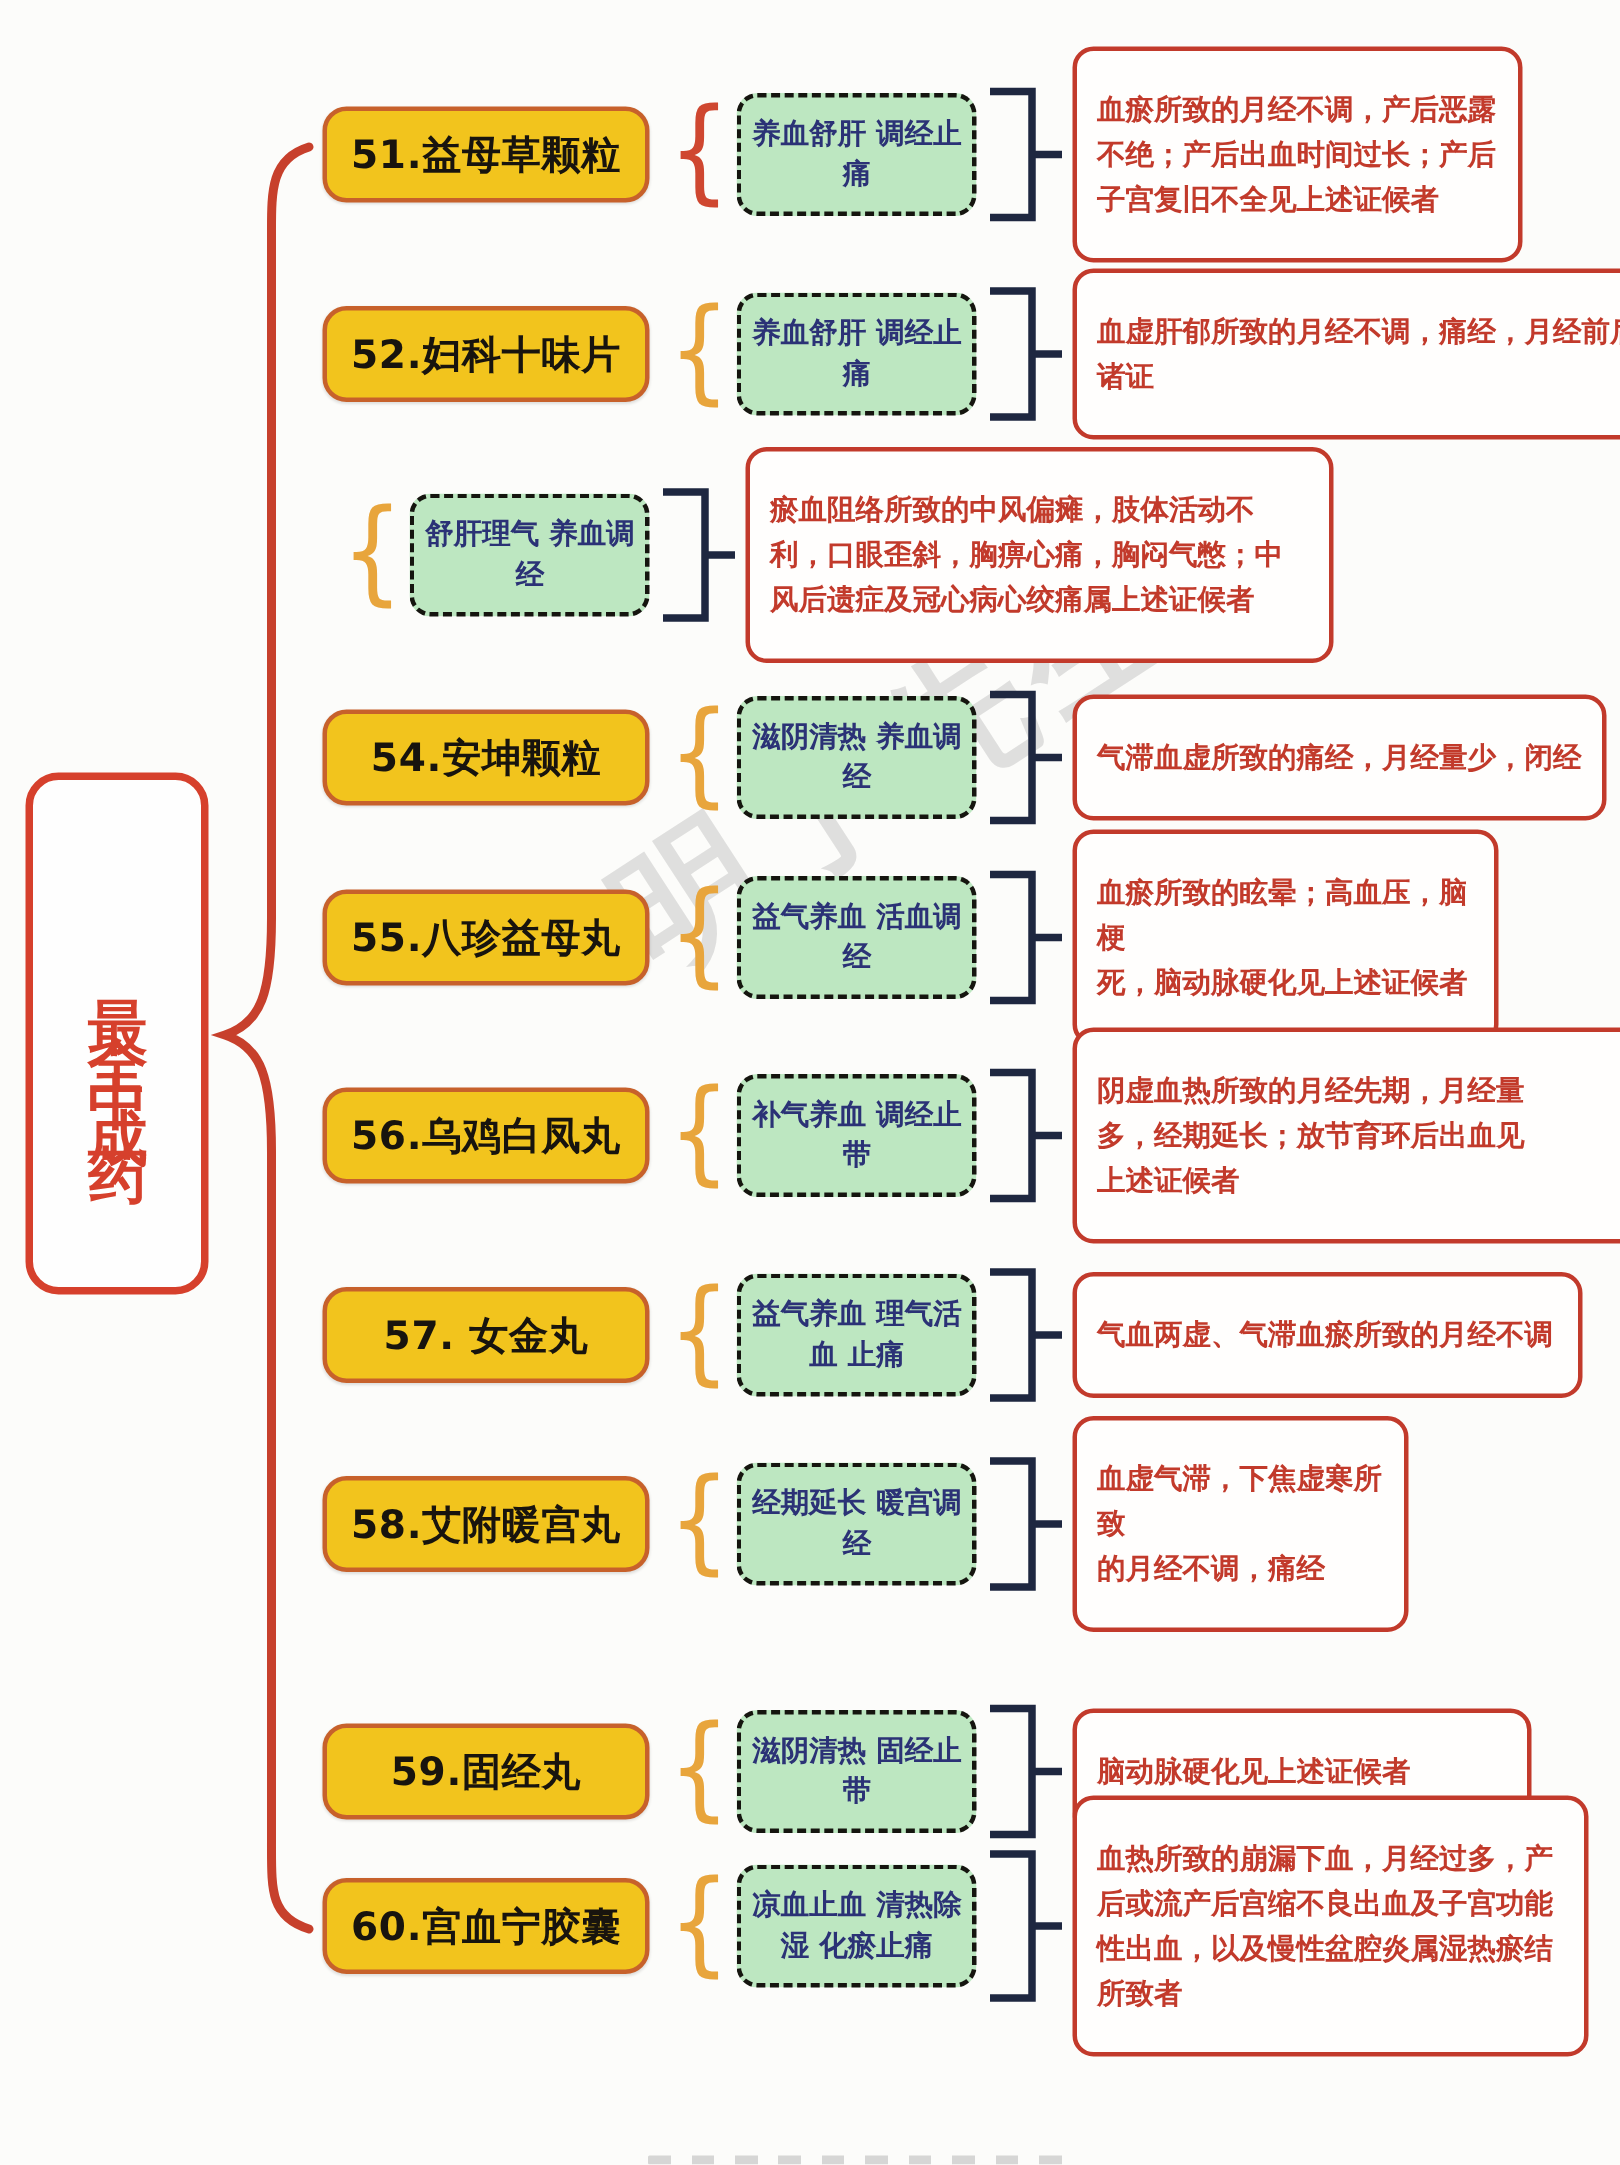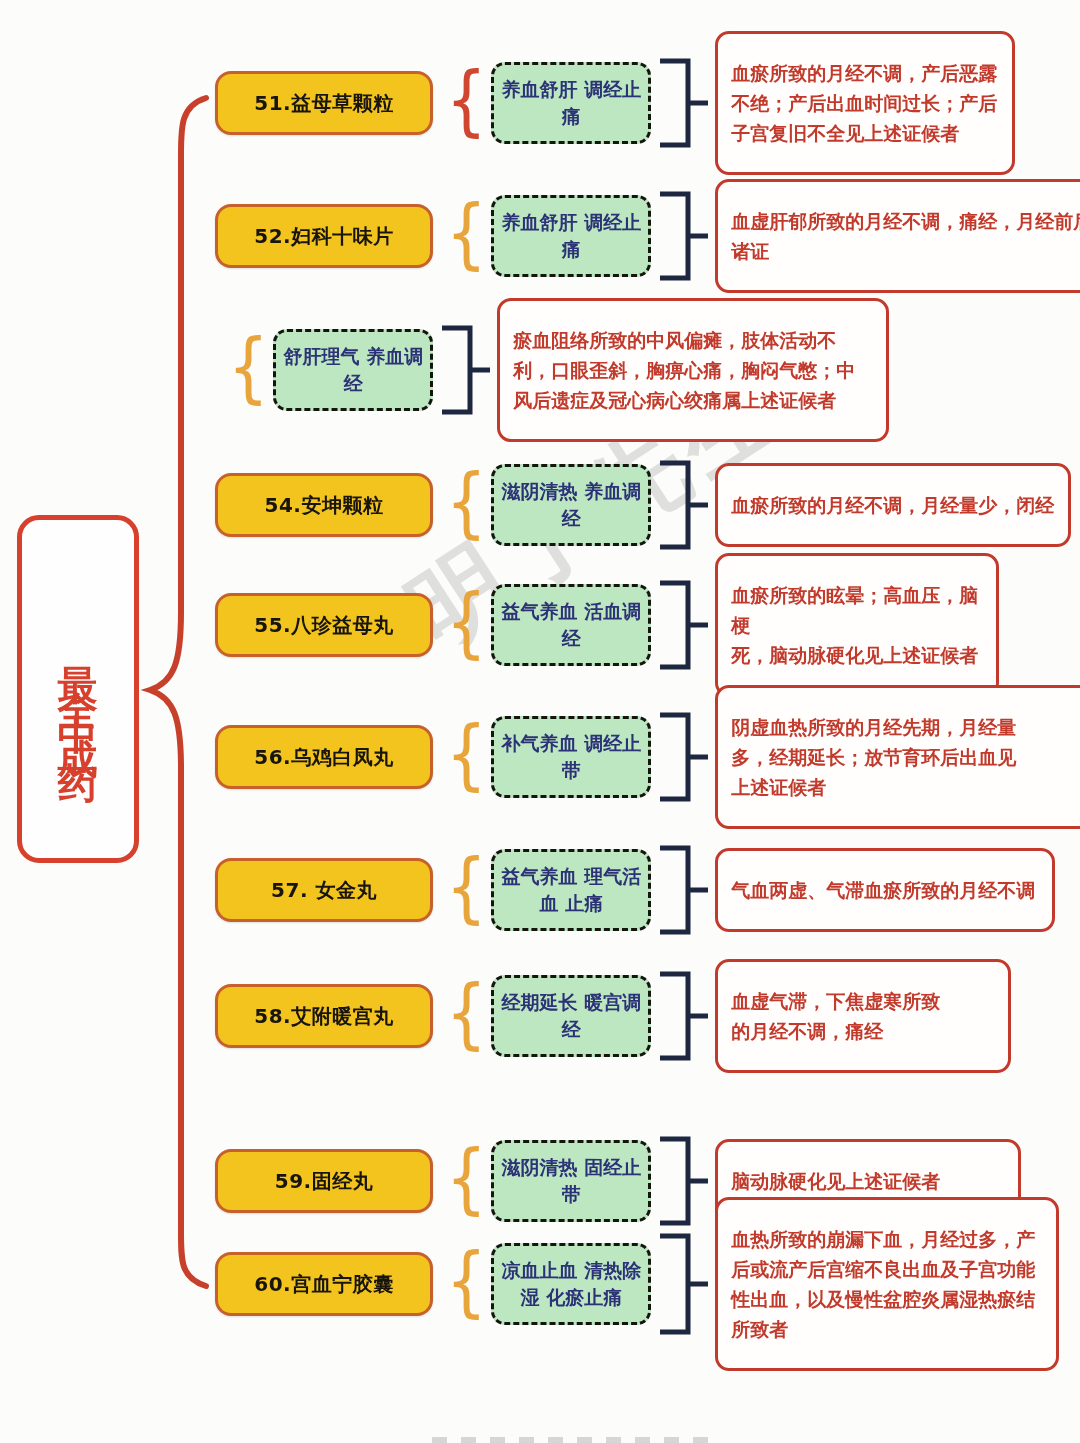--- a/index.html
+++ b/index.html
@@ -34,21 +34,21 @@
   .row{
     position:absolute;left:215px;transform:translateY(-50%);
     display:flex;align-items:center;z-index:2;
   }
   .ybox{
     width:218px;min-height:64px;box-sizing:border-box;flex:none;
     background:#f2c41d;border:3px solid #c7612b;border-radius:16px;
     display:flex;align-items:center;justify-content:center;
     box-shadow:0 1px 2px rgba(0,0,0,.12);
   }
-  .ytext{font-size:20px;font-weight:800;color:#18140e;letter-spacing:.5px;}
+  .ytext{font-size:26px;font-weight:800;color:#18140e;letter-spacing:.5px;}
   .brace{
     font-size:76px;line-height:1;color:#e8a53c;flex:none;
     margin:0 1px 6px 9px;font-weight:400;transform:scaleX(.85);
   }
   .brace.red{color:#cf4730;}
   .gbox{
     width:160px;min-height:82px;box-sizing:border-box;flex:none;
     background:#bde7c1;border:3.5px dashed #15150f;border-radius:14px;
     display:flex;align-items:center;justify-content:center;padding:5px 6px;
   }
@@ -133,21 +133,21 @@
       <span class="ytext">54.安坤颗粒</span>
     </div>
   <span class="brace">{</span>
   <div class="gbox">
       <span class="gtext ml">滋阴清热 养血调
 经</span>
     </div>
   <svg class="bracket" width="52" height="92" viewBox="0 0 52 92">
       <path d="M2 4 H30 V88 H2 M30 46 H50"></path>
     </svg>
-  <div class="rbox" style="width:356px"><span class="rtext ml">血瘀所致的月经不调，月经量少，闭经</span></div>
+  <div class="rbox" style="width:356px"><span class="rtext ml">气滞血虚所致的痛经，月经量少，闭经</span></div>
 </div>
 
 <div class="row" style="top:625px">
   <div class="ybox">
       <span class="ytext">55.八珍益母丸</span>
     </div>
   <span class="brace">{</span>
   <div class="gbox">
       <span class="gtext ml">益气养血 活血调
 经</span>
@@ -196,21 +196,21 @@
       <span class="ytext">58.艾附暖宫丸</span>
     </div>
   <span class="brace">{</span>
   <div class="gbox">
       <span class="gtext ml">经期延长 暖宫调
 经</span>
     </div>
   <svg class="bracket" width="52" height="92" viewBox="0 0 52 92">
       <path d="M2 4 H30 V88 H2 M30 46 H50"></path>
     </svg>
-  <div class="rbox" style="width:296px"><span class="rtext ml">血虚气滞，下焦虚寒所致
+  <div class="rbox" style="width:224px"><span class="rtext ml">血虚气滞，下焦虚寒所致
 的月经不调，痛经</span></div>
 </div>
 
 <div class="row" style="top:1181px">
   <div class="ybox">
       <span class="ytext">59.固经丸</span>
     </div>
   <span class="brace">{</span>
   <div class="gbox">
       <span class="gtext ml">滋阴清热 固经止

